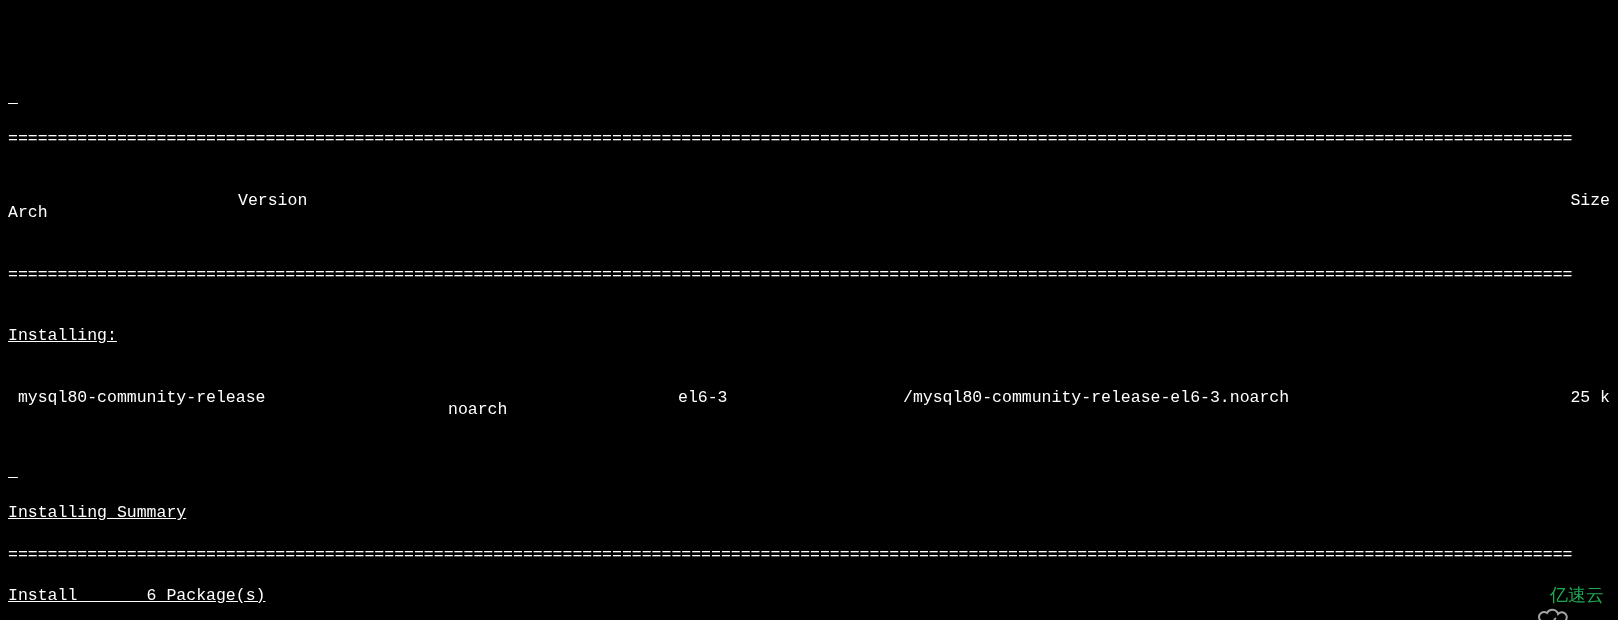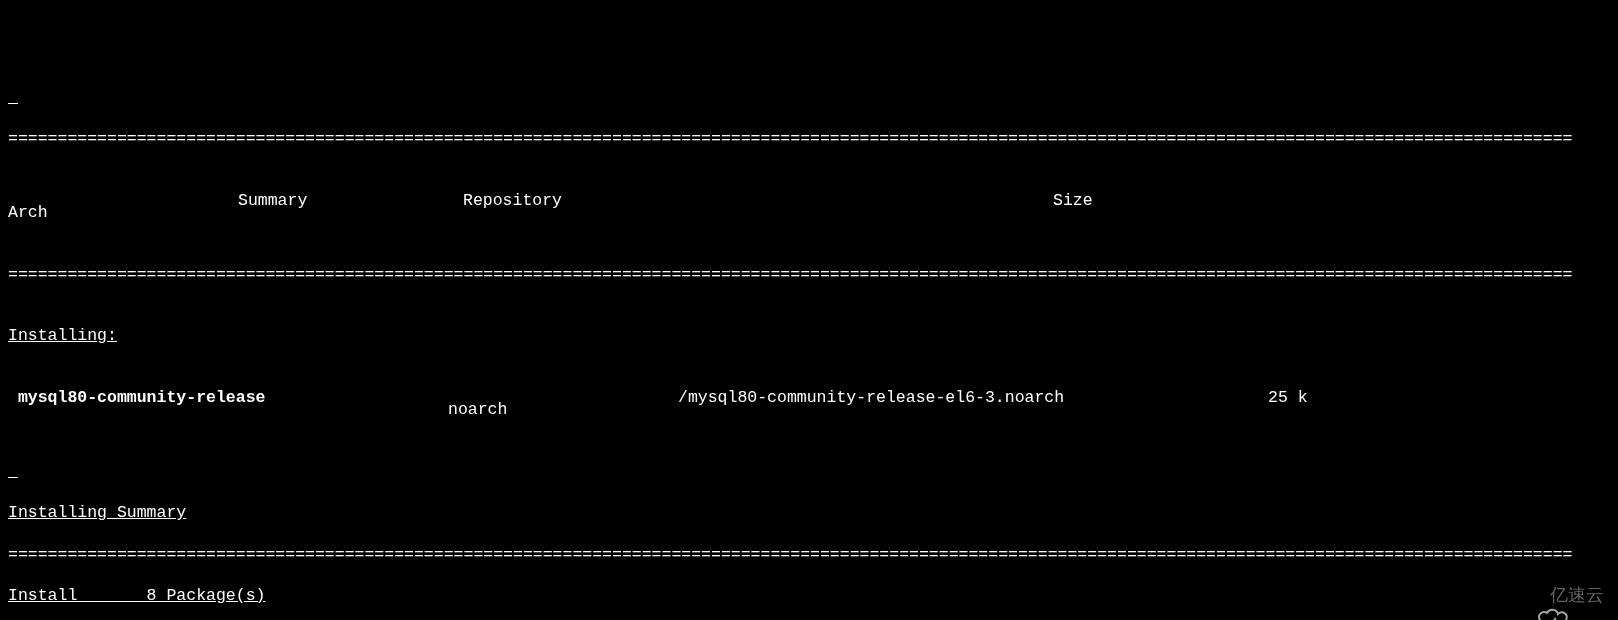--- a/index.html
+++ b/index.html
@@ -25,28 +25,28 @@
       overflow: hidden;
       white-space: nowrap;
     }
     .header-row {
       display: flex;
     }
     .col-package { width: 440px; }
     .col-arch { width: 230px; margin-top: 12px; }
     .col-version { width: 225px; }
     .col-repo { width: 590px; }
-    .col-size { flex: 1; text-align: left; }
-    .bold { font-weight: bold; }
+    .col-size { flex: 1; text-align: right; }
+    .bold { font-weight: normal; }
     .line { white-space: pre; text-decoration: underline; }
     .watermark {
       position: absolute;
       right: 14px;
       bottom: 14px;
-      color: #737373;
+      color: #22c55e;
       font-family: "Arial", sans-serif;
       font-size: 18px;
       display: flex;
       align-items: center;
       opacity: 0.85;
     }
     .watermark-icon {
       width: 34px;
       height: 22px;
       position: relative;
@@ -55,40 +55,40 @@
 </head>
 <body>
 
 
 
 <div class="line"> </div>
 <div class="sep">==============================================================================================================================================================</div>
 
 <div class="header-row">
   <div class="col-arch">Arch</div>
-  <div class="col-version">Summary</div>
-  <div class="col-repo">Repository</div>
+  <div class="col-version">Version</div>
   <div class="col-size">Size</div>
 </div>
 
 <div class="sep">==============================================================================================================================================================</div>
 
 <div class="line">Installing:</div>
 
 <div class="header-row">
   <div class="col-package bold"> mysql80-community-release</div>
   <div class="col-arch">noarch</div>
+  <div class="col-version">el6-3</div>
   <div class="col-repo">/mysql80-community-release-el6-3.noarch</div>
   <div class="col-size">25 k</div>
 </div>
 
 <div class="line"> </div>
 <div class="line">Installing Summary</div>
 <div class="sep">==============================================================================================================================================================</div>
-<div class="line">Install       8 Package(s)</div>
+<div class="line">Install       6 Package(s)</div>
 <div class="line"> </div>
 
 
 
 
 
 
 
 
 

